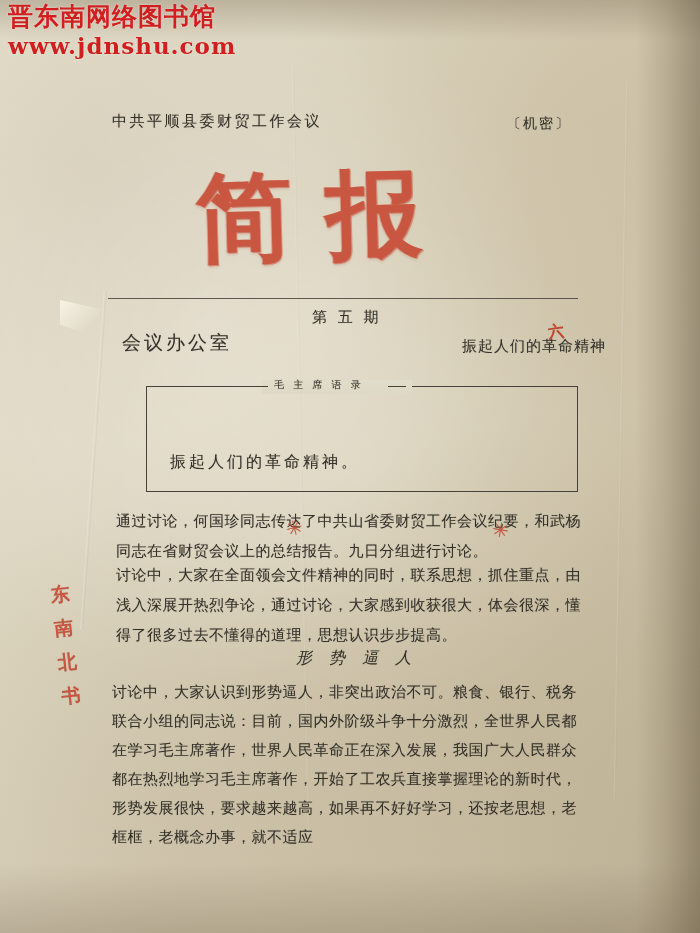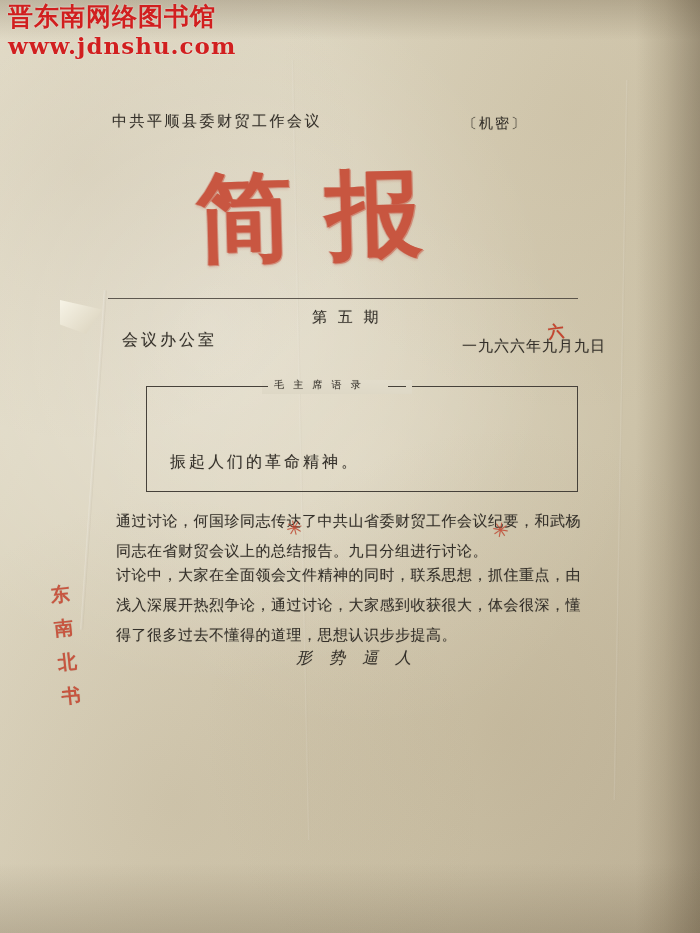--- a/index.html
+++ b/index.html
@@ -112,21 +112,21 @@
   }
 
   .hdr-title {
     position: absolute;
     left: 112px; top: 112px;
     font-size: 15px;
     letter-spacing: 2.5px;
   }
   .hdr-secret {
     position: absolute;
-    left: 463px; top: 115px;
+    left: 507px; top: 115px;
     font-size: 14px;
     letter-spacing: 2px;
   }
 
   
   .masthead {
     position: absolute;
     left: 196px; top: 150px;
     width: 300px; height: 130px;
     color: #c6452f;
@@ -153,21 +153,21 @@
   }
   .issue {
     position: absolute;
     left: 312px; top: 308px;
     font-size: 15px;
     letter-spacing: 3px;
   }
   .office {
     position: absolute;
     left: 122px; top: 330px;
-    font-size: 16px;
+    font-size: 19px;
     letter-spacing: 3px;
   }
   .date {
     position: absolute;
     left: 462px; top: 337px;
     font-size: 15px;
     letter-spacing: 1px;
   }
   .date-correction {
     position: absolute;
@@ -282,34 +282,35 @@
   <div class="doc ink">
 
     <div class="hdr-title">中共平顺县委财贸工作会议</div>
     <div class="hdr-secret">〔机密〕</div>
 
     <div class="masthead">简报</div>
 
     <div class="rule"></div>
     <div class="issue">第 五 期</div>
     <div class="office">会议办公室</div>
-    <div class="date">一九六六年九月九日</div>
+    <div class="date">振起人们的革命精神</div>
     <div class="date-correction">六</div>
 
     <div class="quote-box"></div>
     <div class="quote-mask"></div>
     <div class="quote-dash-l"></div>
     <div class="quote-dash-r"></div>
     <div class="quote-title">毛 主 席 语 录</div>
     <div class="quote-l2">振起人们的革命精神。</div>
 
     <div class="para p1">通过讨论，何国珍同志传达了中共山省委财贸工作会议纪要，和武杨同志在省财贸会议上的总结报告。九日分组进行讨论。</div>
     <div class="para p2">讨论中，大家在全面领会文件精神的同时，联系思想，抓住重点，由浅入深展开热烈争论，通过讨论，大家感到收获很大，体会很深，懂得了很多过去不懂得的道理，思想认识步步提高。</div>
 
     <div class="section-title">形 势 逼 人</div>
+    <div class="para p3">讨论中，大家认识到形势逼人，非突出政治不可。粮食、银行、税务联合小组的同志说：目前，国内外阶级斗争十分激烈，全世界人民都在学习毛主席著作，世界人民革命正在深入发展，我国广大人民群众都在热烈地学习毛主席著作，开始了工农兵直接掌握理论的新时代，形势发展很快，要求越来越高，如果再不好好学习，还按老思想，老框框，老概念办事，就不适应</div>
 
     <div class="mark-a">✳</div>
     <div class="mark-b">✳</div>
     <div class="side-note">东南北书</div>
 
   </div>
 
   <div class="edge-top"></div>
   <div class="edge-right"></div>
   <div class="edge-bottom"></div>

